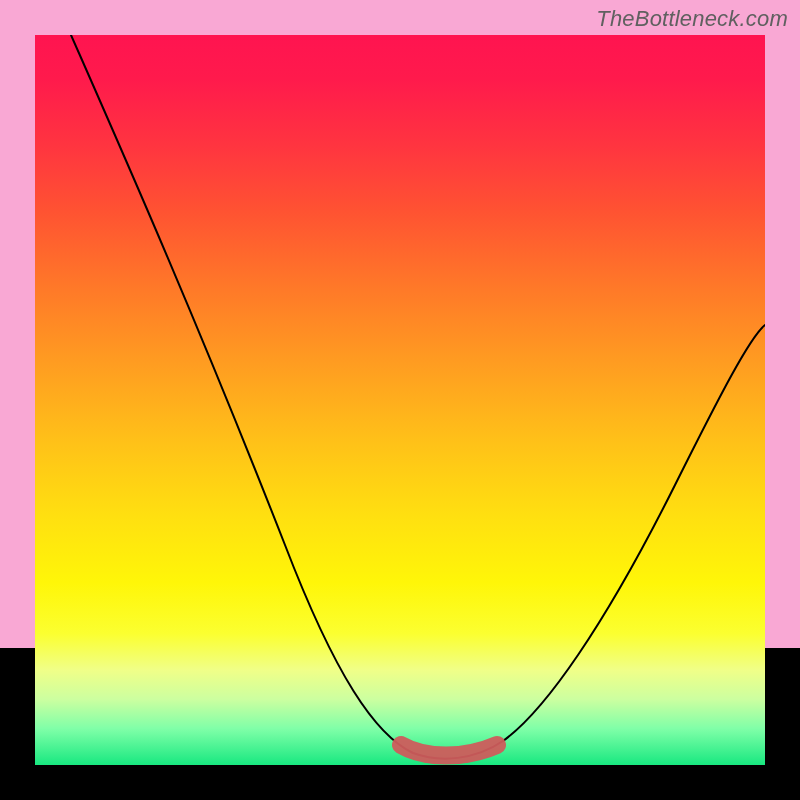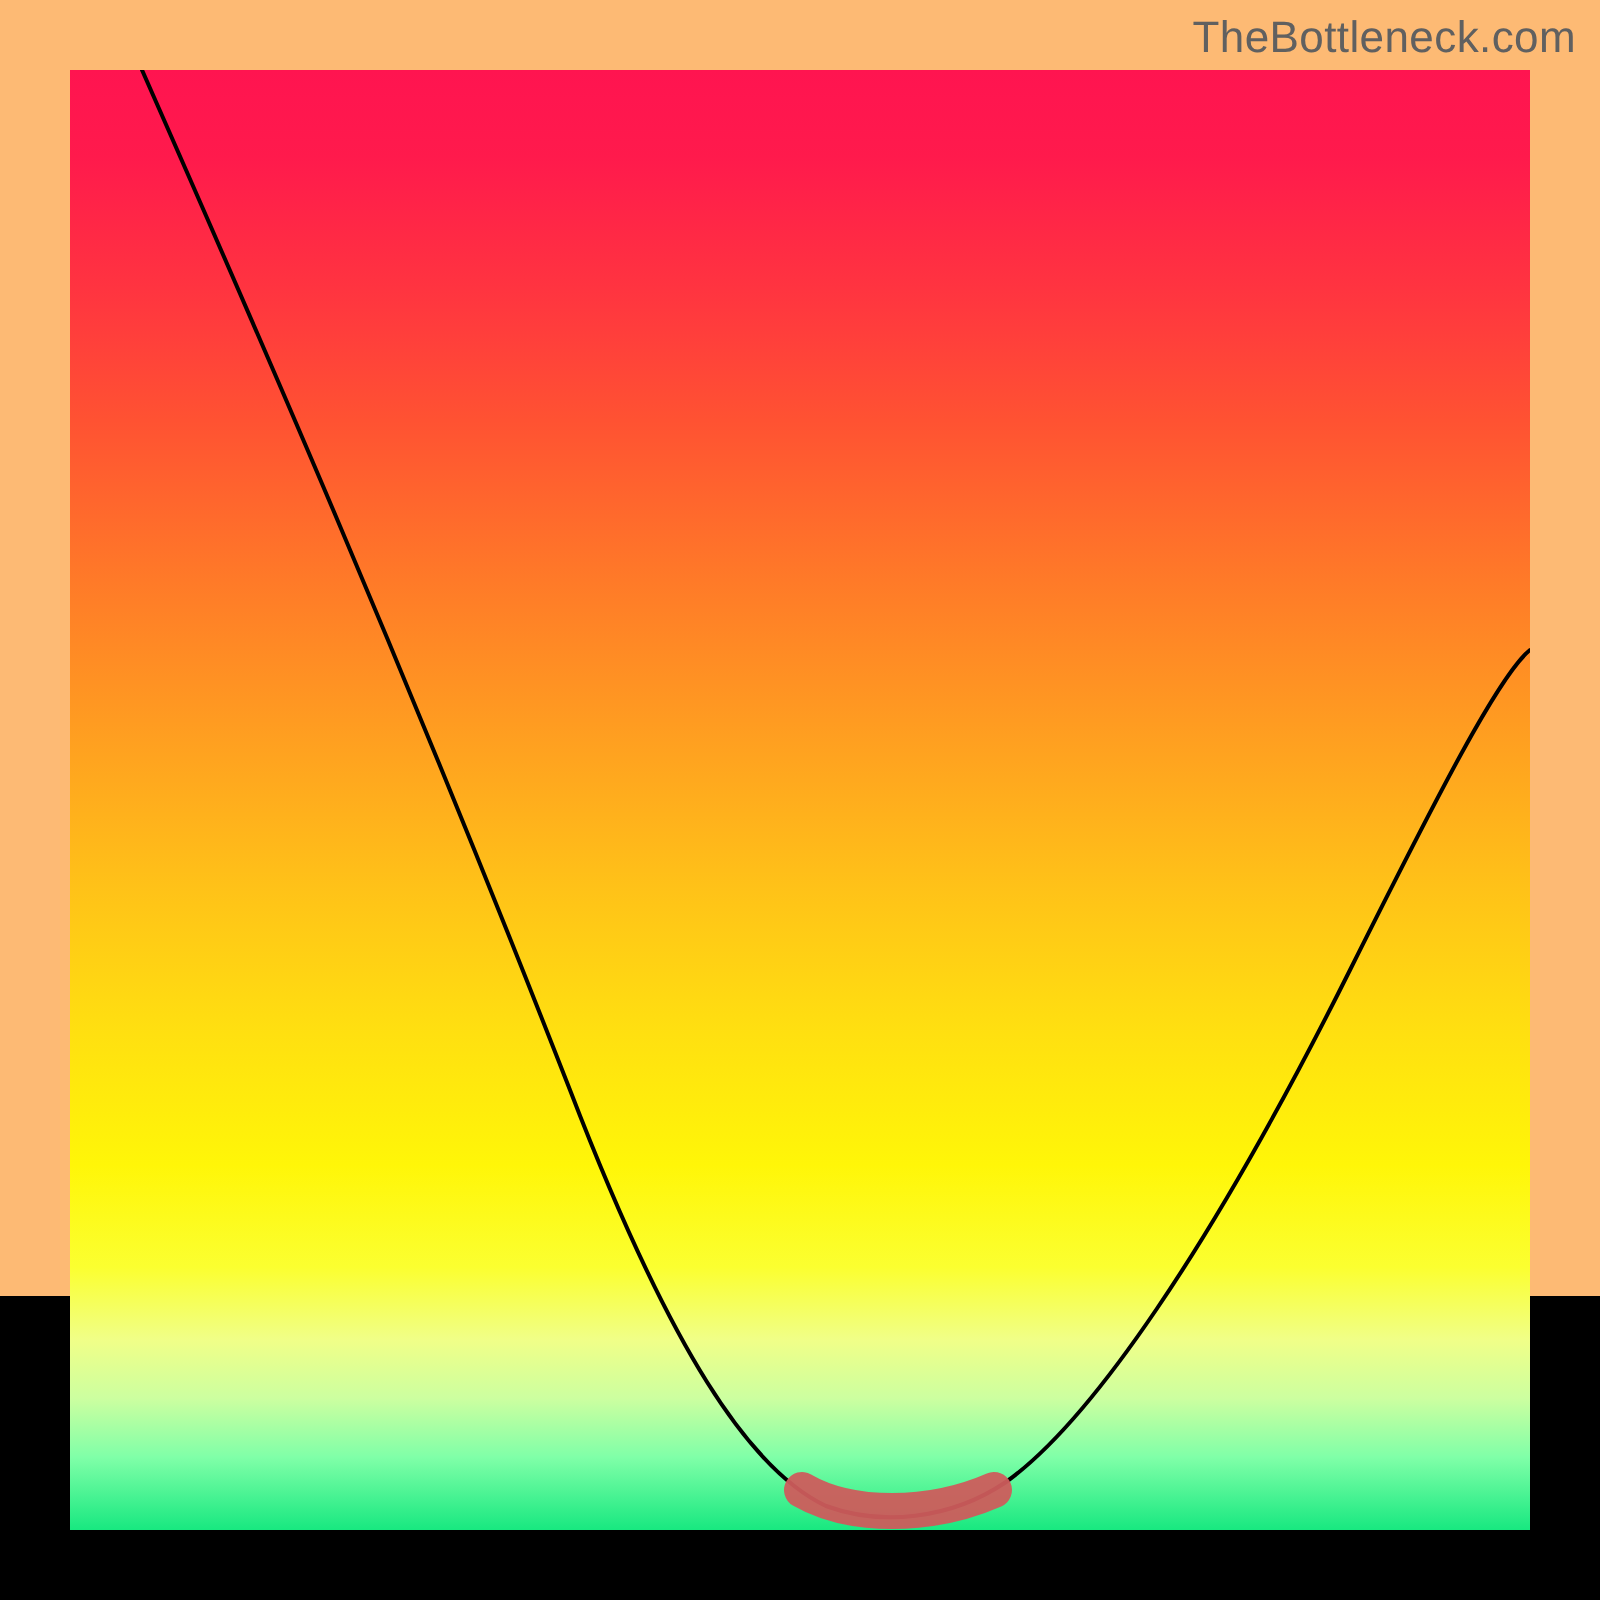--- a/index.html
+++ b/index.html
@@ -7,21 +7,22 @@
     padding: 0;
     width: 800px;
     height: 800px;
     background: #000000;
     overflow: hidden;
   }
   .stage {
     position: relative;
     width: 800px;
     height: 648px;
-    background: #fdba74;
+    background: #f9a8d4;
+    font-style: italic;
   }
   .watermark {
     position: absolute;
     top: 6px;
     right: 12px;
     font-family: Arial, Helvetica, sans-serif;
     font-size: 22px;
     color: #606060;
     letter-spacing: 0.2px;
     text-align: right;

